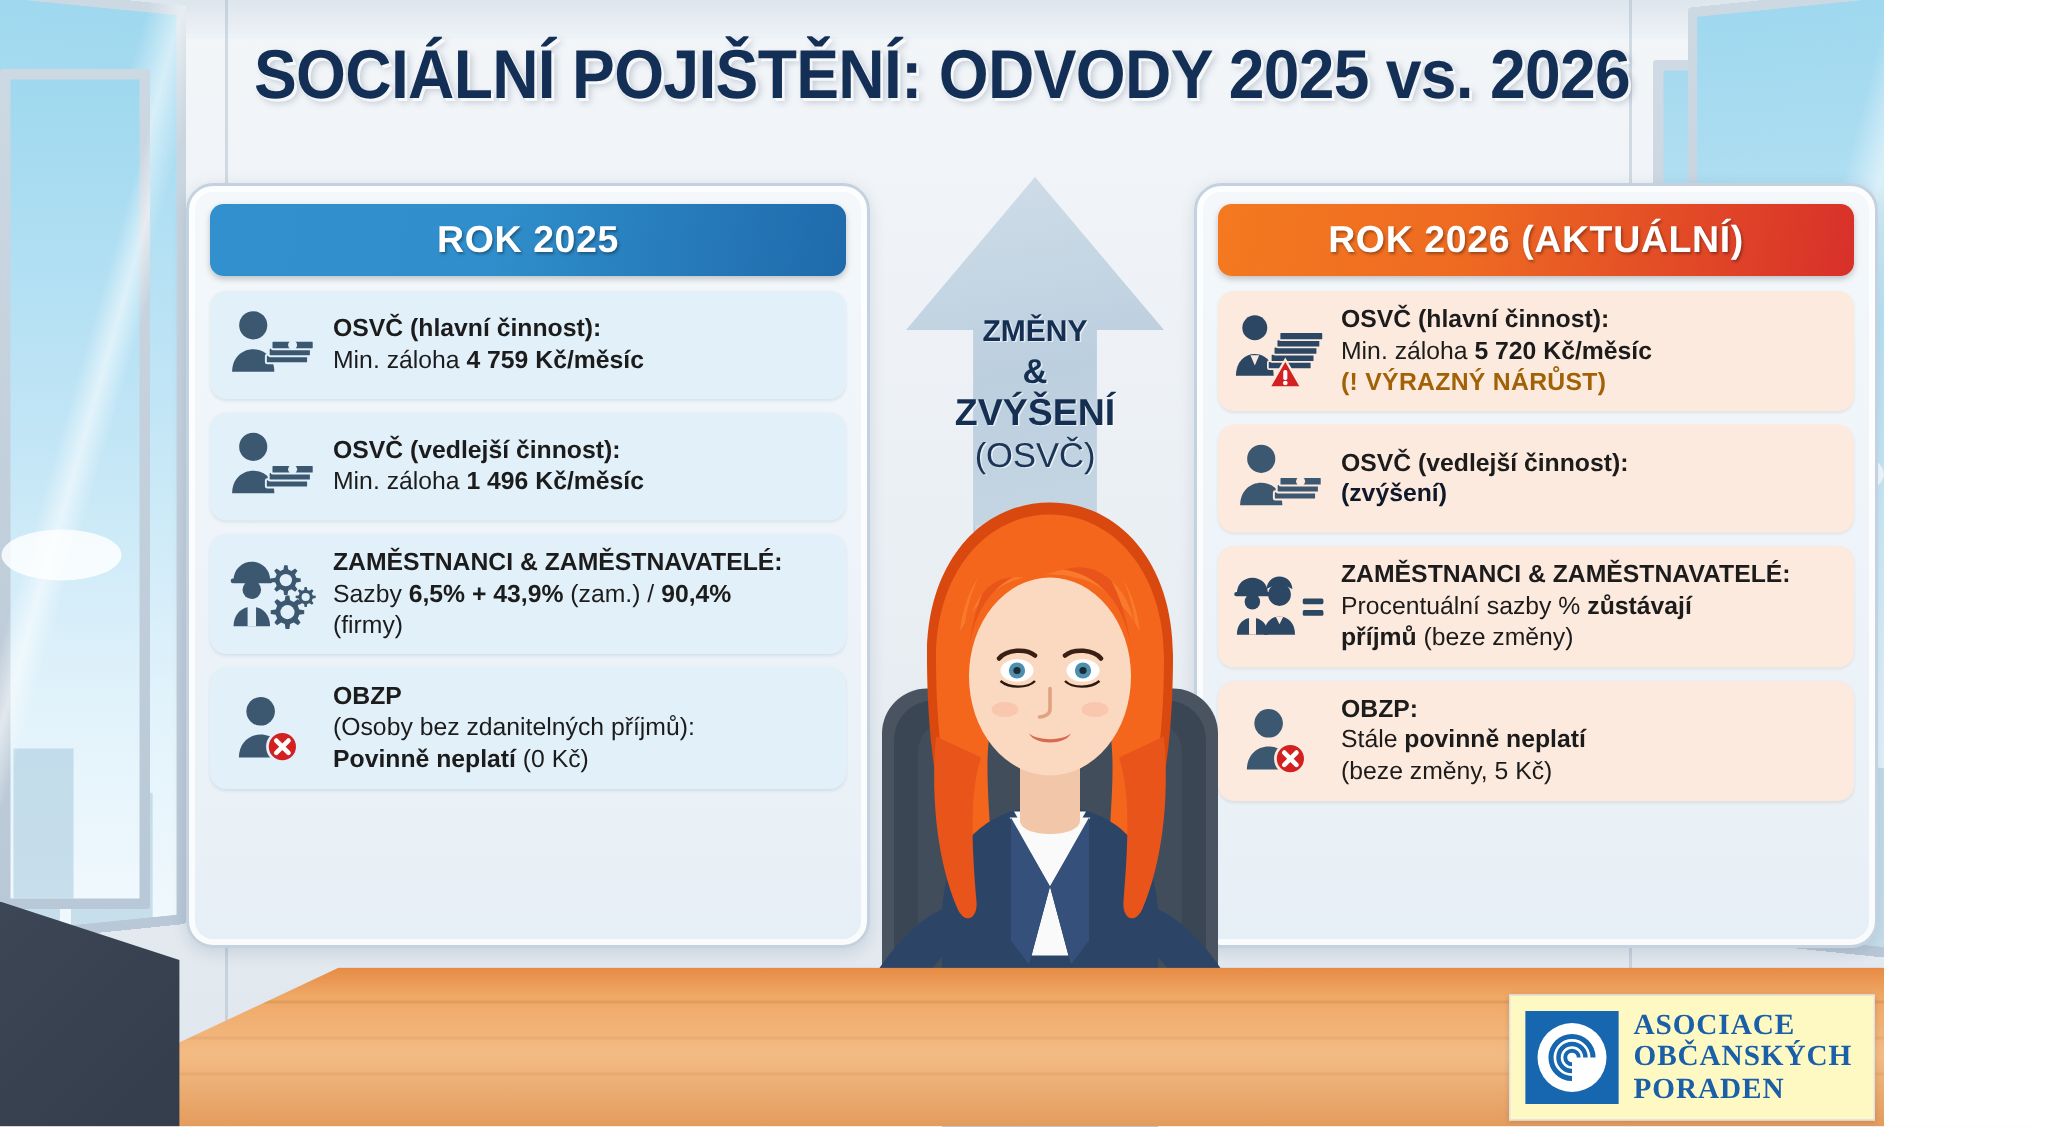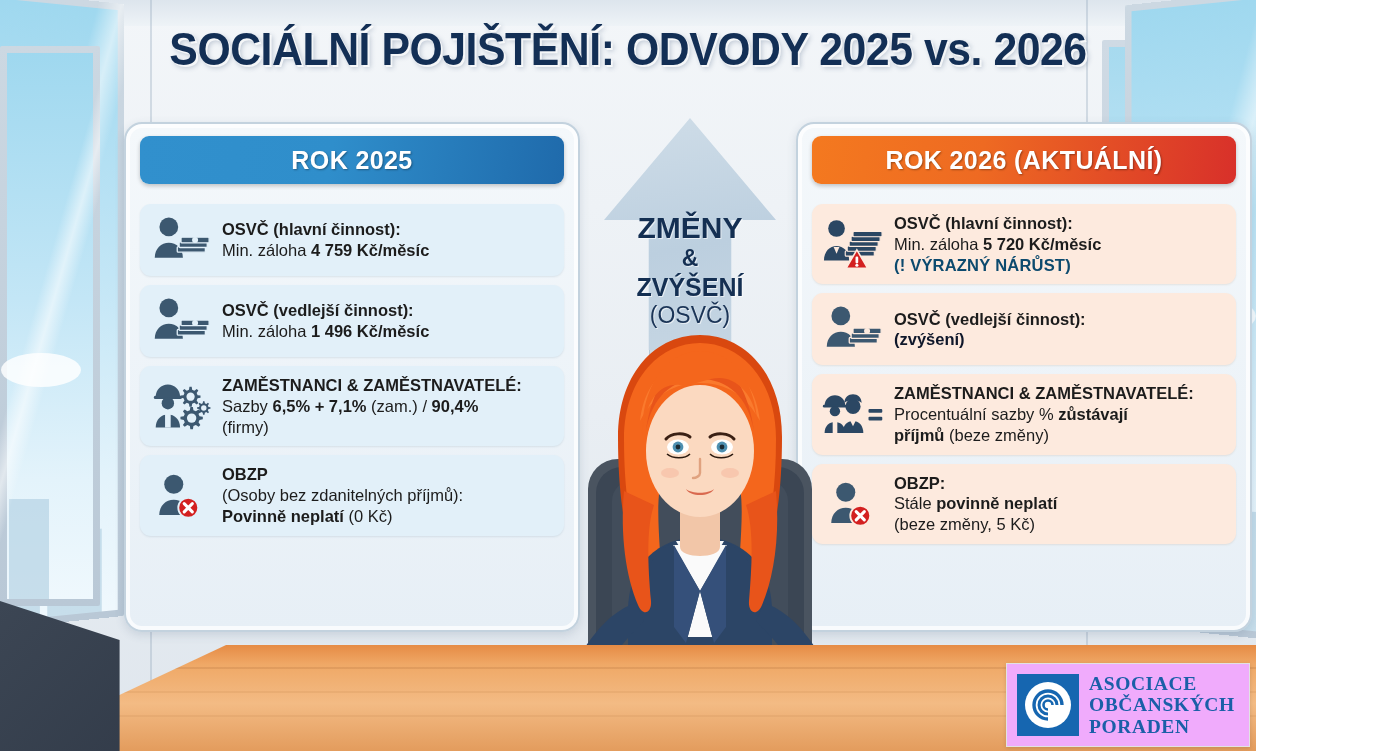--- a/index.html
+++ b/index.html
@@ -86,21 +86,21 @@
   }
   #panel-left{left:124px;}
   #panel-right{left:796px;}
 
   .panel-header{
     height:48px;border-radius:9px;
     display:flex;align-items:center;justify-content:center;
     color:#fff;font-size:25px;font-weight:bold;letter-spacing:.4px;
     text-shadow:1px 1px 2px rgba(0,0,0,.35);
     box-shadow:0 2px 4px rgba(0,0,0,.22);
-    margin-bottom:20px;
+    margin-bottom:10px;
   }
   #hdr-2025{background:linear-gradient(100deg,#3190cd 0%,#2f8ecb 45%,#1f6aab 100%);}
   #hdr-2026{background:linear-gradient(100deg,#f4791f 0%,#ee6a22 40%,#d8302a 100%);}
 
   .cards{display:flex;flex-direction:column;gap:9px;}
   .card{
     border-radius:11px;
     display:flex;align-items:center;gap:10px;
     padding:9px 12px 9px 10px;
     min-height:58px;
@@ -111,21 +111,21 @@
 
   .card-icon{
     width:62px;min-width:62px;height:54px;
     display:flex;align-items:center;justify-content:center;
   }
   .card-body{font-size:16.5px;line-height:1.26;color:#1c1c1c;}
   .card-body .ln{white-space:nowrap;}
   .card-body b{font-weight:bold;}
   .strong{font-weight:bold;}
   .alert{color:#0f172a;font-weight:bold;}
-  .alert-caps{color:#0c4a6e;font-weight:bold;letter-spacing:.2px;}
+  .alert-caps{color:#a16207;font-weight:bold;letter-spacing:.2px;}
 
   
   .arrow-wrap{
     position:absolute;left:604px;top:118px;width:172px;height:520px;
   }
   .arrow{
     position:absolute;left:0;top:0;width:172px;height:232px;
     background:linear-gradient(170deg,#cfdde8 0%,#bccfdf 55%,#c6d6e3 100%);
     clip-path:polygon(50% 0%, 100% 44%, 74% 44%, 74% 100%, 26% 100%, 26% 44%, 0% 44%);
     filter:drop-shadow(1px 2px 3px rgba(60,90,120,.3));
@@ -134,32 +134,32 @@
     position:absolute;left:45px;top:232px;width:82px;height:300px;
     background:linear-gradient(180deg,rgba(198,214,227,.85) 0%,rgba(198,214,227,.35) 55%,rgba(198,214,227,0) 100%);
     border-left:1px solid rgba(150,175,196,.45);
     border-right:1px solid rgba(150,175,196,.45);
   }
   .arrow-text{
     position:absolute;left:0;top:92px;width:172px;text-align:center;
     color:#142f52;font-weight:bold;line-height:1.18;
     text-shadow:1px 1px 0 rgba(255,255,255,.6);
   }
-  .arrow-text .l1{font-size:30px;}
+  .arrow-text .l1{font-size:20px;}
   .arrow-text .l2{font-size:23px;}
   .arrow-text .l3{font-size:25px;}
   .arrow-text .l4{font-size:23px;font-weight:normal;color:#1b3557;}
 
   
   .woman{position:absolute;left:500px;bottom:0;width:400px;height:440px;}
 
   
   .logo{
     position:absolute;right:6px;bottom:4px;width:244px;height:84px;
-    background:#f0abfc;border:1px solid #e2e2e2;
+    background:#fef9c3;border:1px solid #e2e2e2;
     display:flex;align-items:center;gap:10px;padding:8px 10px;
     box-sizing:border-box;
     box-shadow:0 1px 4px rgba(0,0,0,.14);
   }
   .logo-mark{width:62px;height:62px;min-width:62px;background:#1666b0;position:relative;}
   .logo-text{
     font-family:"Liberation Serif","DejaVu Serif",serif;
     color:#1a5fa8;font-size:19.5px;font-weight:bold;line-height:1.08;letter-spacing:.6px;
   }
 </style>
@@ -273,21 +273,21 @@
               <circle cx="56.3" cy="29.1" r="2.9" fill="#e2f0f9"></circle>
             </g>
             <g fill="#3c5870">
               <path d="M42 28l2.7 0 .56 3.5 2.6 1.1 2.9-2 1.9 1.9-2 2.9 1.1 2.6 3.5.56v2.7l-3.5.56-1.1 2.6 2 2.9-1.9 1.9-2.9-2-2.6 1.1-.56 3.5h-2.7l-.56-3.5-2.6-1.1-2.9 2-1.9-1.9 2-2.9-1.1-2.6-3.5-.56v-2.7l3.5-.56 1.1-2.6-2-2.9 1.9-1.9 2.9 2 2.6-1.1z"></path>
               <circle cx="43.35" cy="39.9" r="5" fill="#e2f0f9"></circle>
             </g>
           </svg>
         </div>
         <div class="card-body">
           <div class="ln strong">ZAMĚSTNANCI &amp; ZAMĚSTNAVATELÉ:</div>
-          <div class="ln"><span>Sazby </span><b>6,5% + 7,1%</b><span> (zam.) / </span><b>90,4%</b></div>
+          <div class="ln"><span>Sazby </span><b>6,5% + 43,9%</b><span> (zam.) / </span><b>90,4%</b></div>
           <div class="ln">(firmy)</div>
         </div>
       </div>
 
       <div class="card">
         <div class="card-icon">
           <svg viewBox="0 0 64 54" width="58" height="50">
             <circle cx="24" cy="14" r="10.5" fill="#3c5870"></circle>
             <path d="M8 48c0-10.5 7.2-17 16-17s16 6.5 16 17z" fill="#3c5870"></path>
             <circle cx="40" cy="40" r="11" fill="#d32020" stroke="#e2f0f9" stroke-width="2"></circle>

